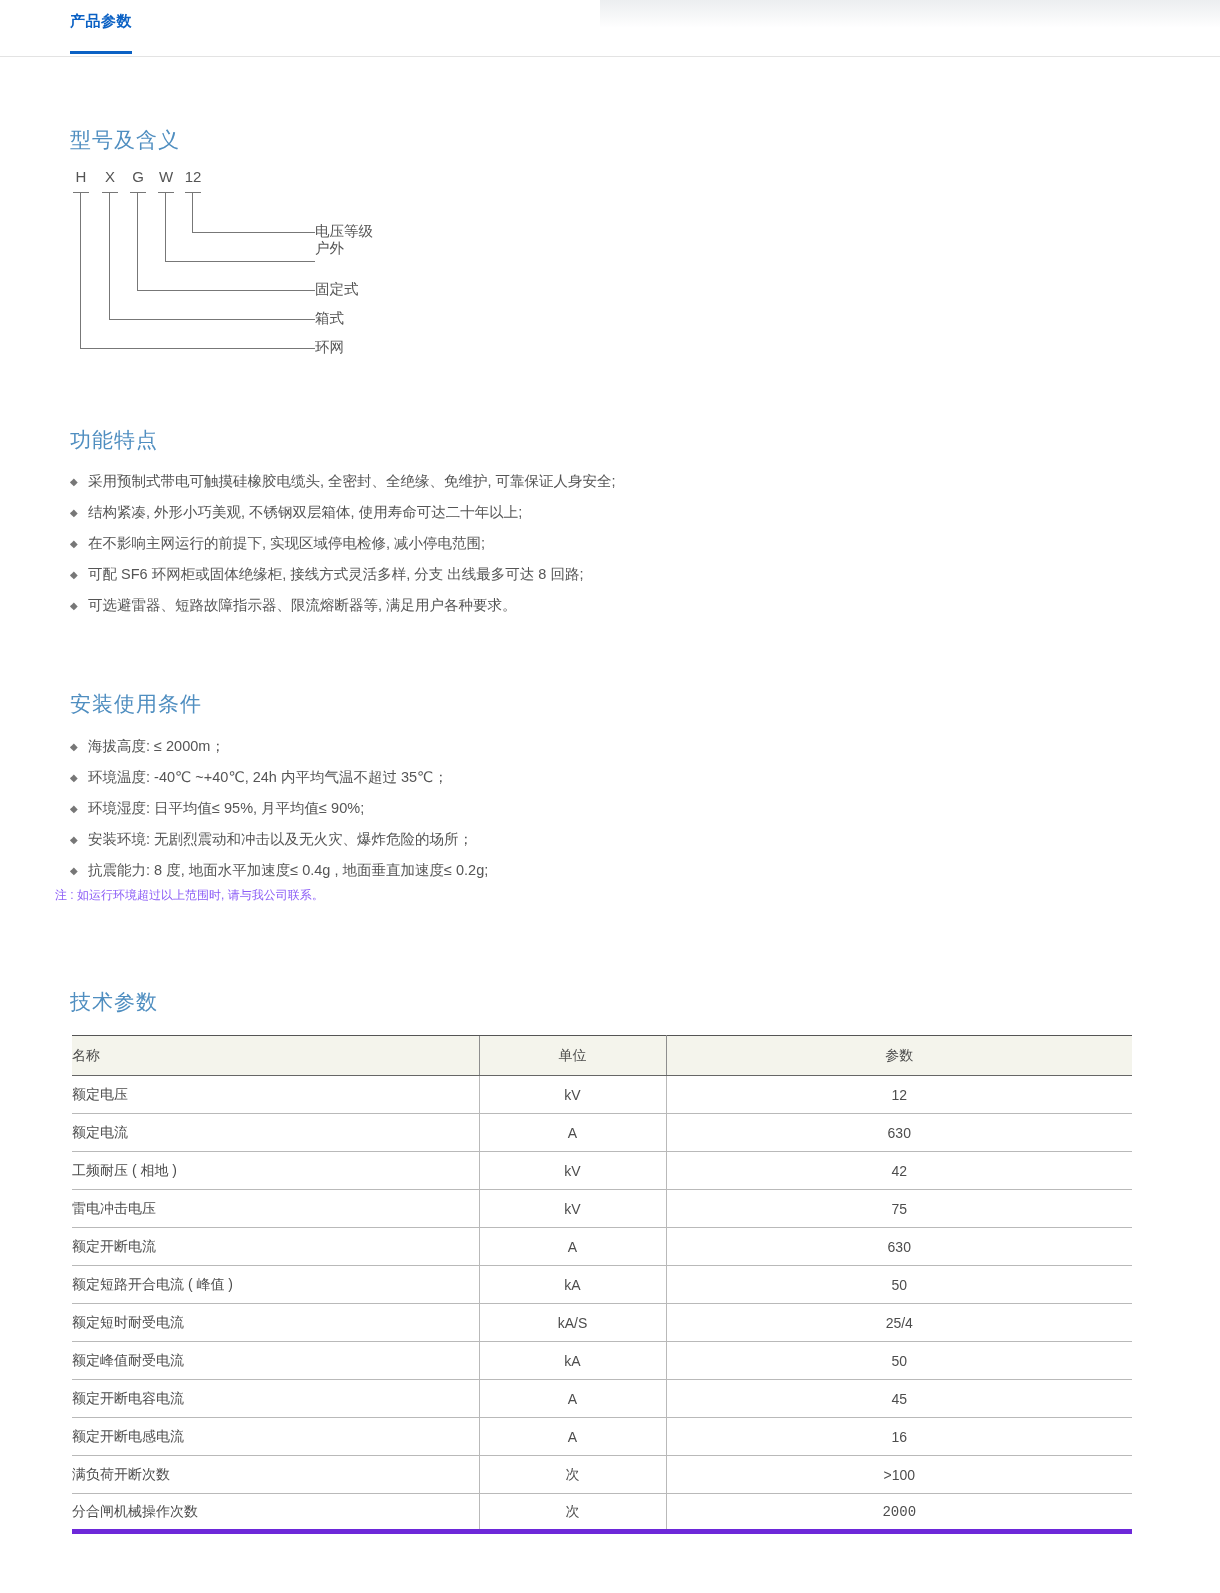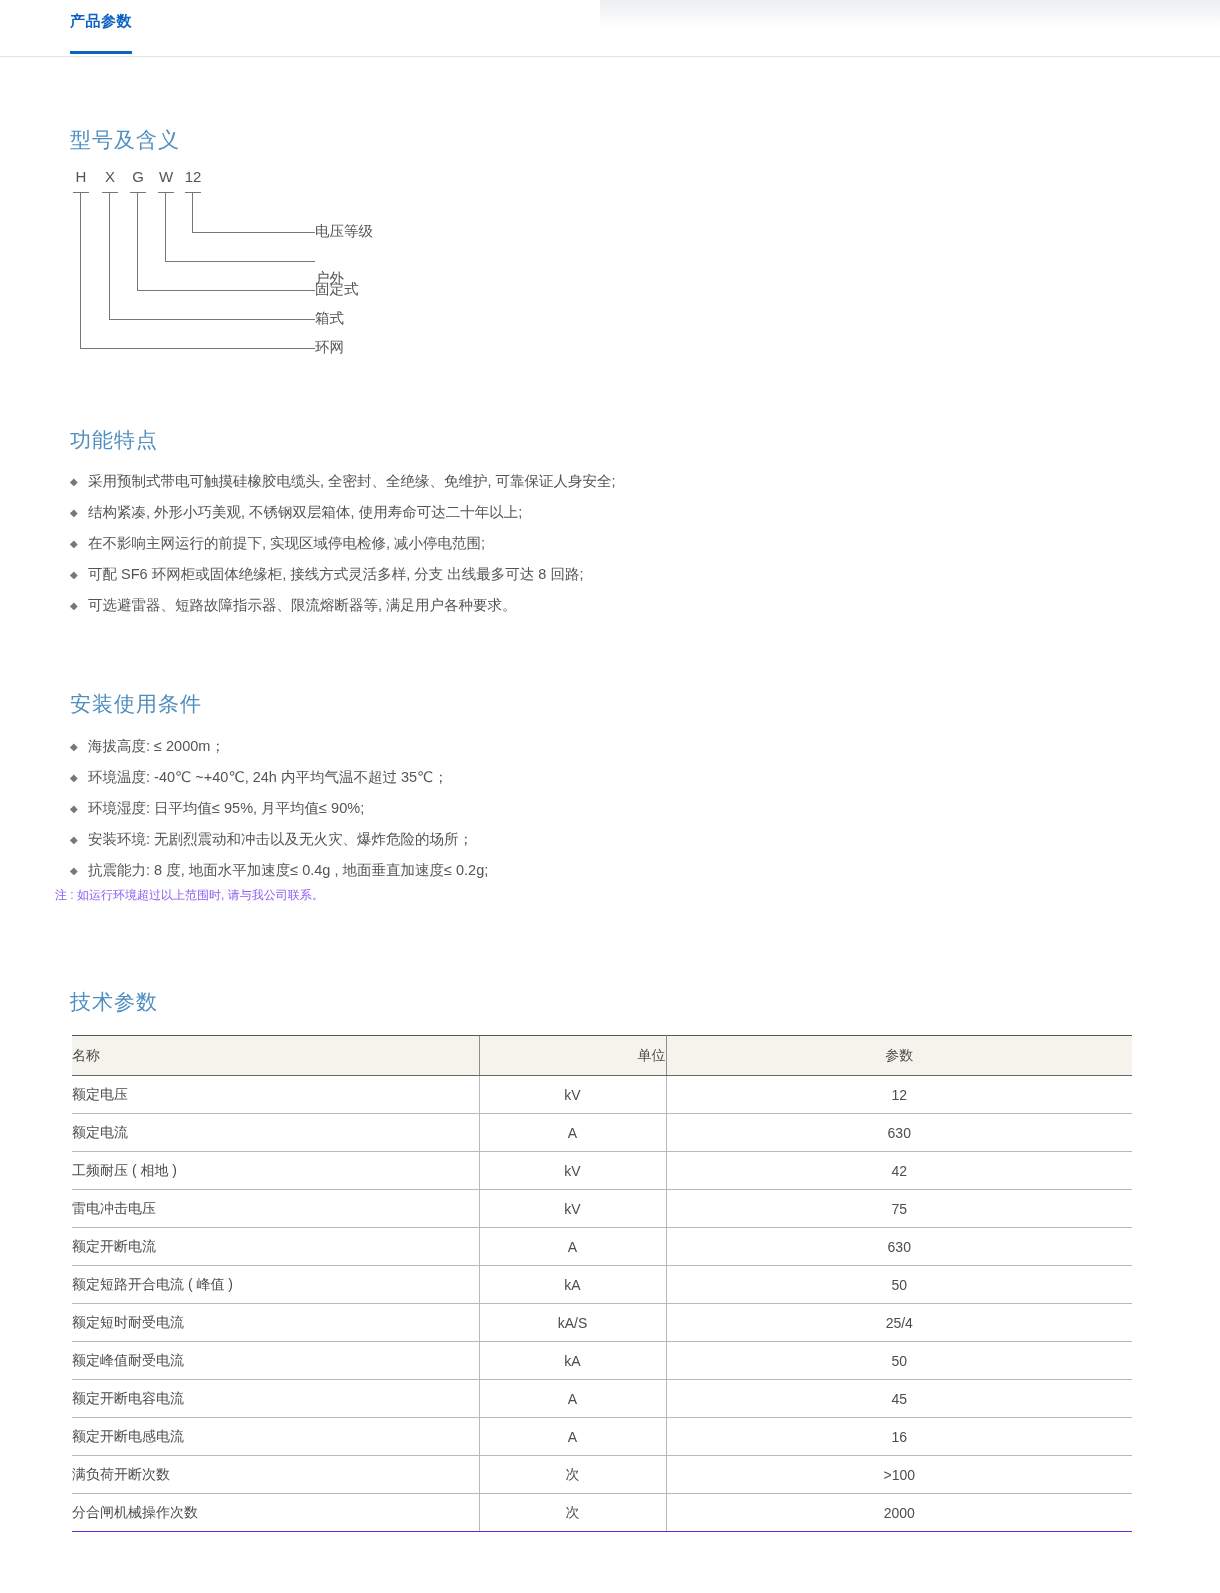--- a/index.html
+++ b/index.html
@@ -132,25 +132,25 @@
     height: 38px;
     font-weight: normal;
     padding: 0 0 0 0;
   }
   .tech-table thead th {
     background: #f4f4ec;
     border-top: 1px solid #555;
     border-bottom: 1px solid #666;
     height: 40px;
   }
-  .tech-table tbody tr:last-child td { border-bottom: 1px solid #6d28d9; }
+  .tech-table tbody tr:last-child td { border-bottom: 5px solid #6d28d9; font-family: Liberation Mono, monospace; }
   .col-name { width: 407px; text-align: left;   padding-left: 20px; }
   .col-unit { width: 187px; text-align: center; border-left: 1px solid #b9b9b9; border-right: 1px solid #b9b9b9; }
   .col-val  { width: 466px; text-align: center; }
-  .tech-table thead .col-unit { border-left: 1px solid #8e8e8e; border-right: 1px solid #8e8e8e; text-align: right; }
+  .tech-table thead .col-unit { border-left: 1px solid #8e8e8e; border-right: 1px solid #8e8e8e; }
 </style>
 </head>
 <body>
 
 <div class="top-wash"></div>
 
 <div class="tabbar">
   <div class="tab">
     <span>产品参数</span>
     <span class="tab-underline"></span>
@@ -182,21 +182,21 @@
   <div class="dg-line v" style="left:77px;  top:32px; height:98px;"></div>
   <div class="dg-line h" style="left:77px;  top:130px; width:178px;"></div>
 
   <div class="dg-line v" style="left:49px;  top:32px; height:127px;"></div>
   <div class="dg-line h" style="left:49px;  top:159px; width:206px;"></div>
 
   <div class="dg-line v" style="left:20px;  top:32px; height:156px;"></div>
   <div class="dg-line h" style="left:20px;  top:188px; width:235px;"></div>
 
   <div class="dg-label" style="top:62px;">电压等级</div>
-  <div class="dg-label" style="top:109px;">户外</div>
+  <div class="dg-label" style="top:79px;">户外</div>
   <div class="dg-label" style="top:120px;font-family:Liberation Mono, monospace;">固定式</div>
   <div class="dg-label" style="top:149px;">箱式</div>
   <div class="dg-label" style="top:178px;">环网</div>
 </div>
 
 <div class="sec-title" id="h-feature">功能特点</div>
 
 <ul class="bullets" id="list-feature">
   <li><span class="bullet-mark">◆</span><span>采用预制式带电可触摸硅橡胶电缆头, 全密封、全绝缘、免维护, 可靠保证人身安全;</span></li>
   <li><span class="bullet-mark">◆</span><span> 结构紧凑, 外形小巧美观, 不锈钢双层箱体, 使用寿命可达二十年以上;</span></li>

